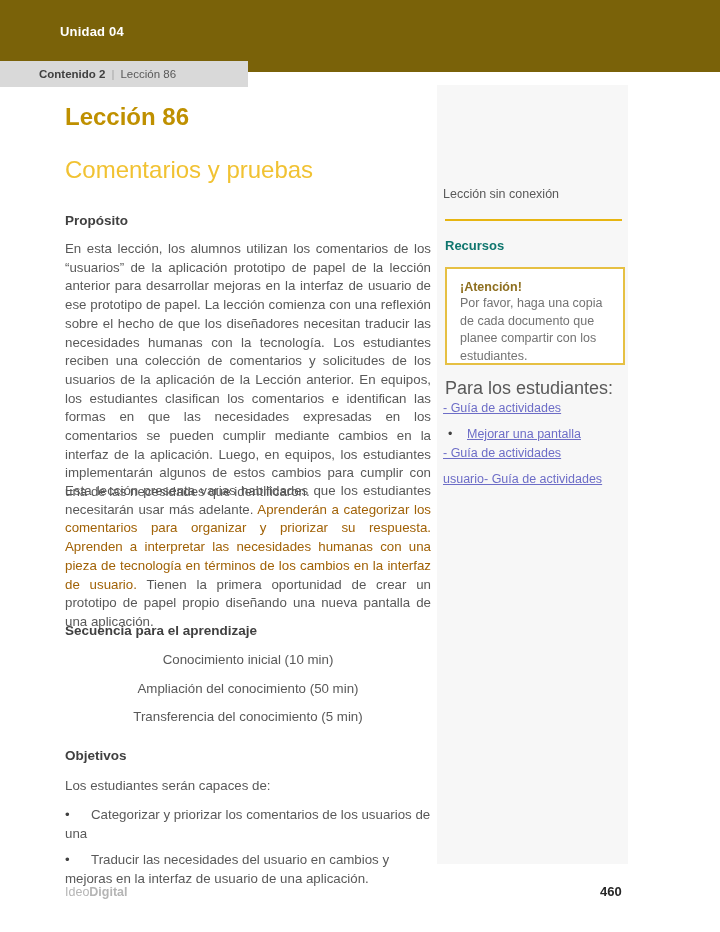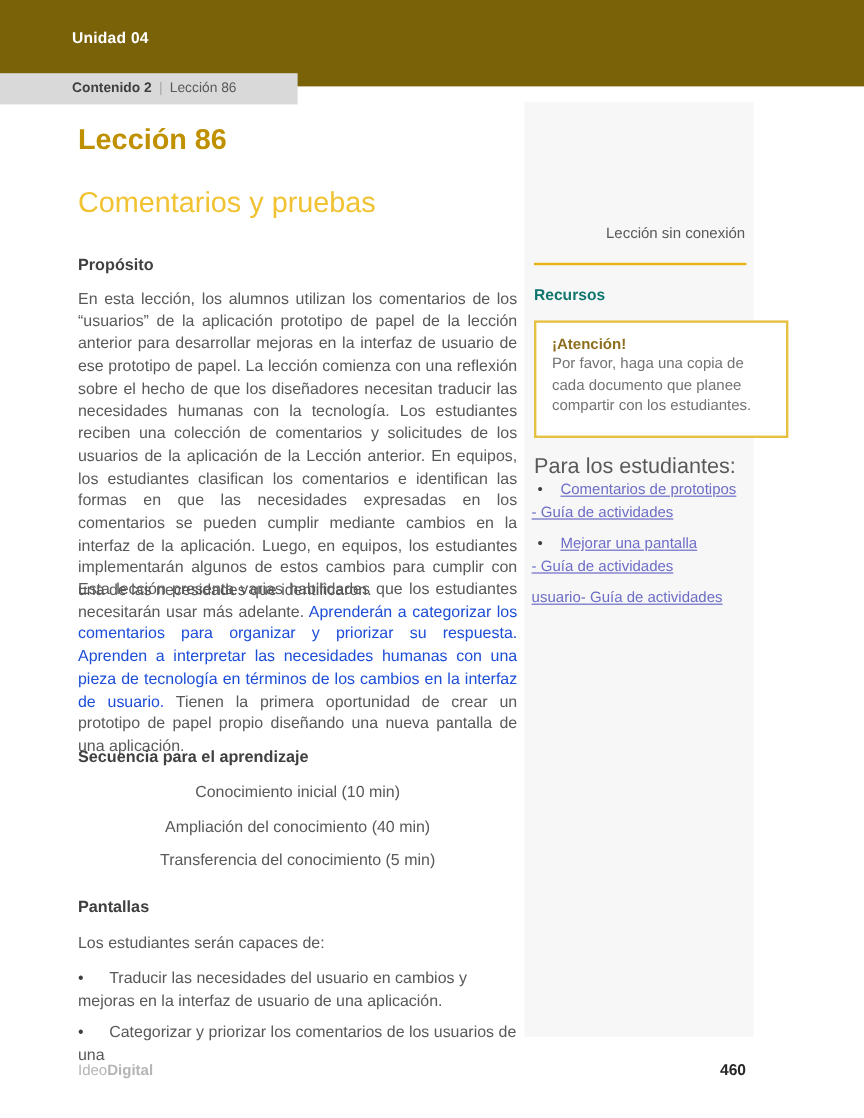--- a/index.html
+++ b/index.html
@@ -22,21 +22,21 @@
   .unit-label {
     position: absolute; left: 60px; top: 24px;
     color: #ffffff; font-size: 13px; font-weight: bold;
     letter-spacing: 0.2px;
   }
   .content-tab {
     position: absolute; left: 0; top: 61px;
     width: 248px; height: 26px;
     background: #d9d9d9;
     line-height: 26px;
-    padding-left: 60px;
+    padding-left: 39px;
     font-size: 11.5px;
     white-space: nowrap;
   }
   .content-tab .tab-strong { color: #3f3f3f; font-weight: bold; }
   .content-tab .tab-sep { color: #a6a6a6; padding: 0 6px; }
   .content-tab .tab-light { color: #595959; }
   .lesson-number {
     position: absolute; left: 65px; top: 103px;
     font-size: 24px; font-weight: bold; color: #bf9000;
   }
@@ -46,21 +46,21 @@
   }
   .section-heading {
     position: absolute; left: 65px;
     font-size: 13.5px; font-weight: bold; color: #404040;
   }
   .body-text {
     position: absolute; left: 65px; width: 366px;
     font-size: 13.3px; line-height: 18.7px; color: #595959;
     text-align: justify;
   }
-  .hl { color: #1d4ed8; }
+  .hl { color: #a16207; }
   .seq-list { position: absolute; left: 65px; top: 650px; width: 366px; text-align: center; }
   .seq-item {
     font-size: 13.3px; color: #595959; line-height: 19px;
     margin-bottom: 9.5px;
   }
   .obj-intro {
     position: absolute; left: 65px; top: 778px; width: 366px;
     font-size: 13.3px; color: #595959;
   }
   .obj-list { position: absolute; left: 65px; top: 806px; width: 366px; }
@@ -73,34 +73,34 @@
   }
 
   
   .side-panel {
     position: absolute; left: 437px; top: 85px;
     width: 191px; height: 779px;
     background: #f7f7f7;
   }
   .offline-label {
     position: absolute; left: 443px; top: 187px; width: 178px;
-    text-align: right;
+    text-align: left;
     font-size: 12.5px; color: #595959;
   }
   .side-divider {
     position: absolute; left: 445px; top: 219px;
     width: 177px; height: 2px; background: #e7b511;
   }
   .resources-heading {
     position: absolute; left: 445px; top: 238px;
     font-size: 13px; font-weight: bold; color: #0f766e;
   }
   .attention-box {
     position: absolute; left: 445px; top: 267px;
-    width: 212px; height: 98px;
+    width: 180px; height: 98px;
     background: #ffffff;
     border: 2px solid #e6c043;
     padding: 11px 10px 10px 13px;
   }
   .attention-title {
     font-size: 12.5px; font-weight: bold; color: #8e6f1f;
     margin-bottom: 1px;
   }
   .attention-body {
     font-size: 12.5px; line-height: 17.5px; color: #737373;
@@ -148,46 +148,45 @@
   <div class="lesson-title">Comentarios y pruebas</div>
 
   <div class="section-heading" style="top: 213px;">Propósito</div>
   <div class="body-text" style="top: 240px;">En esta lección, los alumnos utilizan los comentarios de los “usuarios” de la aplicación prototipo de papel de la lección anterior para desarrollar mejoras en la interfaz de usuario de ese prototipo de papel. La lección comienza con una reflexión sobre el hecho de que los diseñadores necesitan traducir las necesidades humanas con la tecnología. Los estudiantes reciben una colección de comentarios y solicitudes de los usuarios de la aplicación de la Lección anterior. En equipos, los estudiantes clasifican los comentarios e identifican las formas en que las necesidades expresadas en los comentarios se pueden cumplir mediante cambios en la interfaz de la aplicación. Luego, en equipos, los estudiantes implementarán algunos de estos cambios para cumplir con una de las necesidades que identificaron.</div>
 
   <div class="body-text" style="top: 482px;"><span>Esta lección presenta varias habilidades que los estudiantes necesitarán usar más adelante. </span><span class="hl">Aprenderán a categorizar los comentarios para organizar y priorizar su respuesta. Aprenden a interpretar las necesidades humanas con una pieza de tecnología en términos de los cambios en la interfaz de usuario.</span><span> Tienen la primera oportunidad de crear un prototipo de papel propio diseñando una nueva pantalla de una aplicación.</span></div>
 
   <div class="section-heading" style="top: 623px;">Secuencia para el aprendizaje</div>
   <div class="seq-list">
     <div class="seq-item">Conocimiento inicial (10 min)</div>
-    <div class="seq-item">Ampliación del conocimiento (40 min)</div>
+    <div class="seq-item">Ampliación del conocimiento (50 min)</div>
     <div class="seq-item">Transferencia del conocimiento (5 min)</div>
   </div>
 
-  <div class="section-heading" style="top: 748px;">Pantallas</div>
+  <div class="section-heading" style="top: 748px;">Objetivos</div>
   <div class="obj-intro">Los estudiantes serán capaces de:</div>
   <div class="obj-list">
+    <div class="obj-item"><span class="bullet">•</span><span>Categorizar y priorizar los comentarios de los usuarios de una</span></div>
     <div class="obj-item"><span class="bullet">•</span><span>Traducir las necesidades del usuario en cambios y mejoras en la interfaz de usuario de una aplicación.</span></div>
-    <div class="obj-item"><span class="bullet">•</span><span>Categorizar y priorizar los comentarios de los usuarios de una</span></div>
   </div>
 
   <div class="side-panel"></div>
   <div class="offline-label">Lección sin conexión</div>
   <div class="side-divider"></div>
   <div class="resources-heading">Recursos</div>
 
   <div class="attention-box">
     <div class="attention-title">¡Atención!</div>
     <div class="attention-body">Por favor, haga una copia de cada documento que planee compartir con los estudiantes.</div>
   </div>
 
   <div class="students-heading">Para los estudiantes:</div>
 
   <div class="links-list">
     <div class="link-item">
-      <div class="link-line"><span class="bullet">•</span><span class="link-text">Comentarios de prototipos</span></div>
       <div class="link-line"><span class="link-text">- Guía de actividades</span></div>
     </div>
     <div class="link-item">
       <div class="link-line"><span class="bullet">•</span><span class="link-text">Mejorar una pantalla</span></div>
       <div class="link-line"><span class="link-text">- Guía de actividades</span></div>
     </div>
     <div class="link-item">
       <div class="link-line"><span class="link-text">usuario- Guía de actividades</span></div>
     </div>
   </div>

